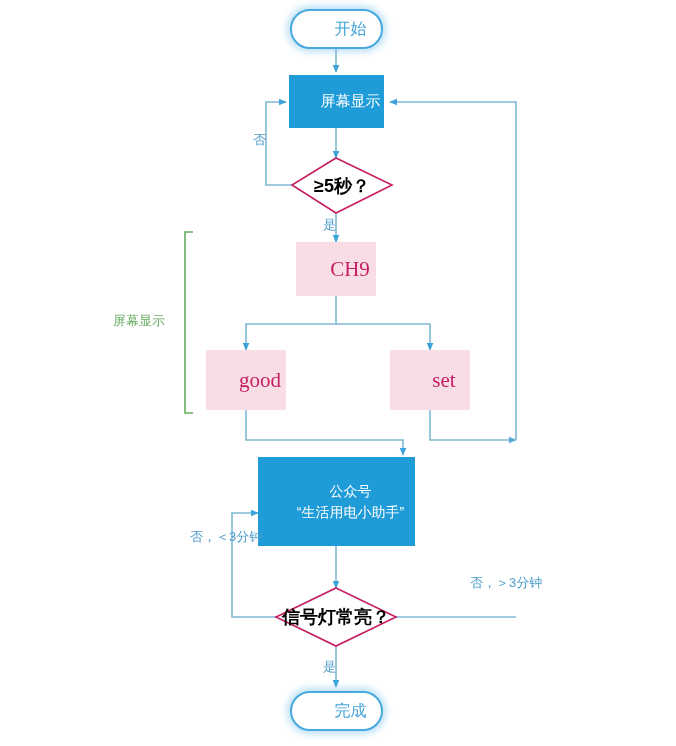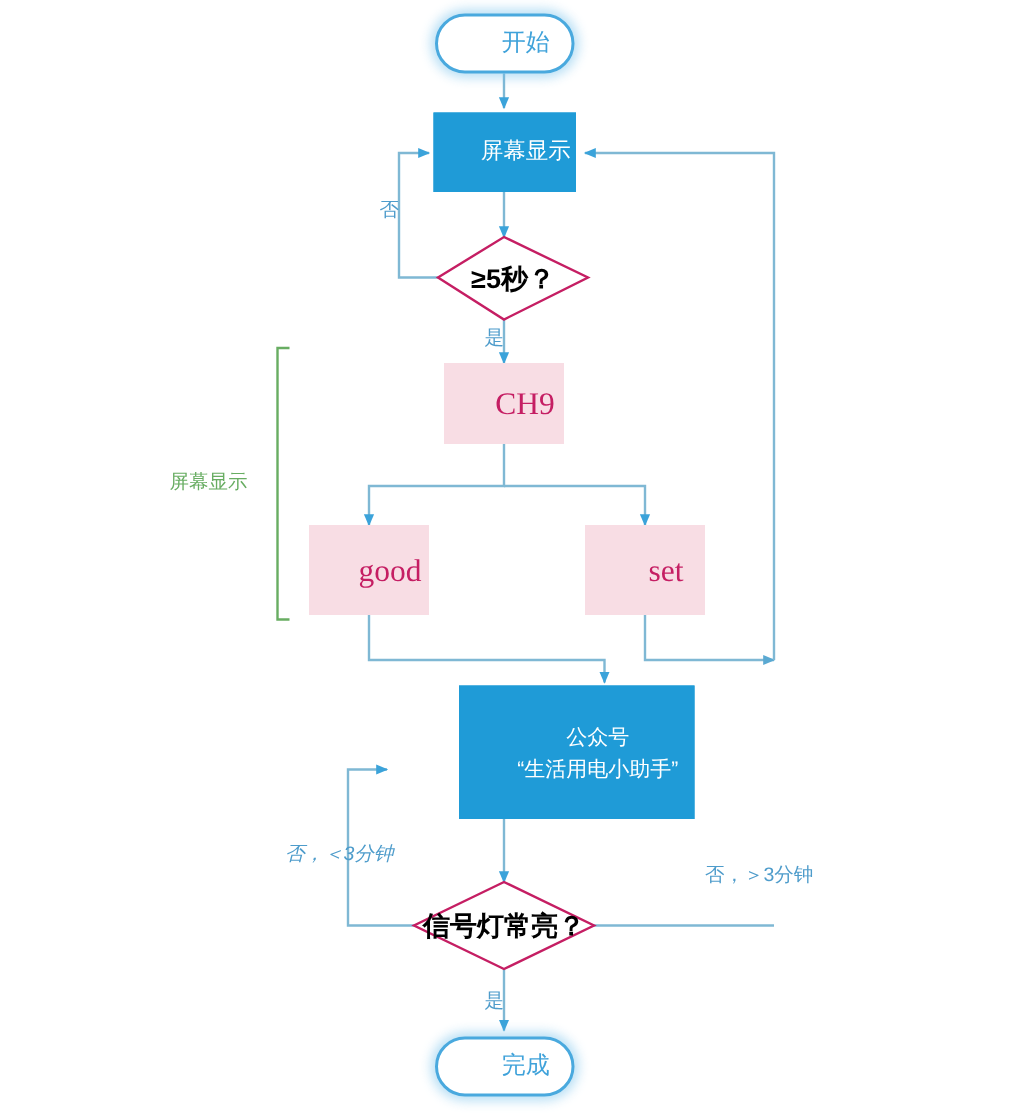--- a/index.html
+++ b/index.html
@@ -47,21 +47,20 @@
   
   .proc-blue {
     background: #1f9bd7;
     border: 1px solid #1f9bd7;
     color: #ffffff;
     font-size: 15px;
   }
   .proc-blue.multi {
     font-size: 14px;
     line-height: 1.5;
-    margin-left: 48px;
   }
   
   .proc-pink {
     background: #f8dde4;
     border: 0;
     color: #c51e63;
     font-family: Liberation Serif, serif;
     font-size: 21px;
   }
   
@@ -186,21 +185,21 @@
   </div>
 
   <div class="node pill" style="left:290px; top:691px; width:93px; height:40px;">
     <span>完成</span>
   </div>
 
   <div class="edge-label" style="left:253px; top:131px;">否</div>
 
   <div class="edge-label" style="left:323px; top:216px;">是</div>
 
-  <div class="edge-label" style="left:190px; top:560px;font-style:italic;">否，＜3分钟</div>
+  <div class="edge-label" style="left:190px; top:528px;">否，＜3分钟</div>
 
   <div class="edge-label" style="left:470px; top:574px;">否，＞3分钟</div>
 
   <div class="edge-label" style="left:323px; top:658px;">是</div>
 
   <div class="group-label" style="left:113px; top:312px;">屏幕显示</div>
 
 </div>
 
 </body></html>

